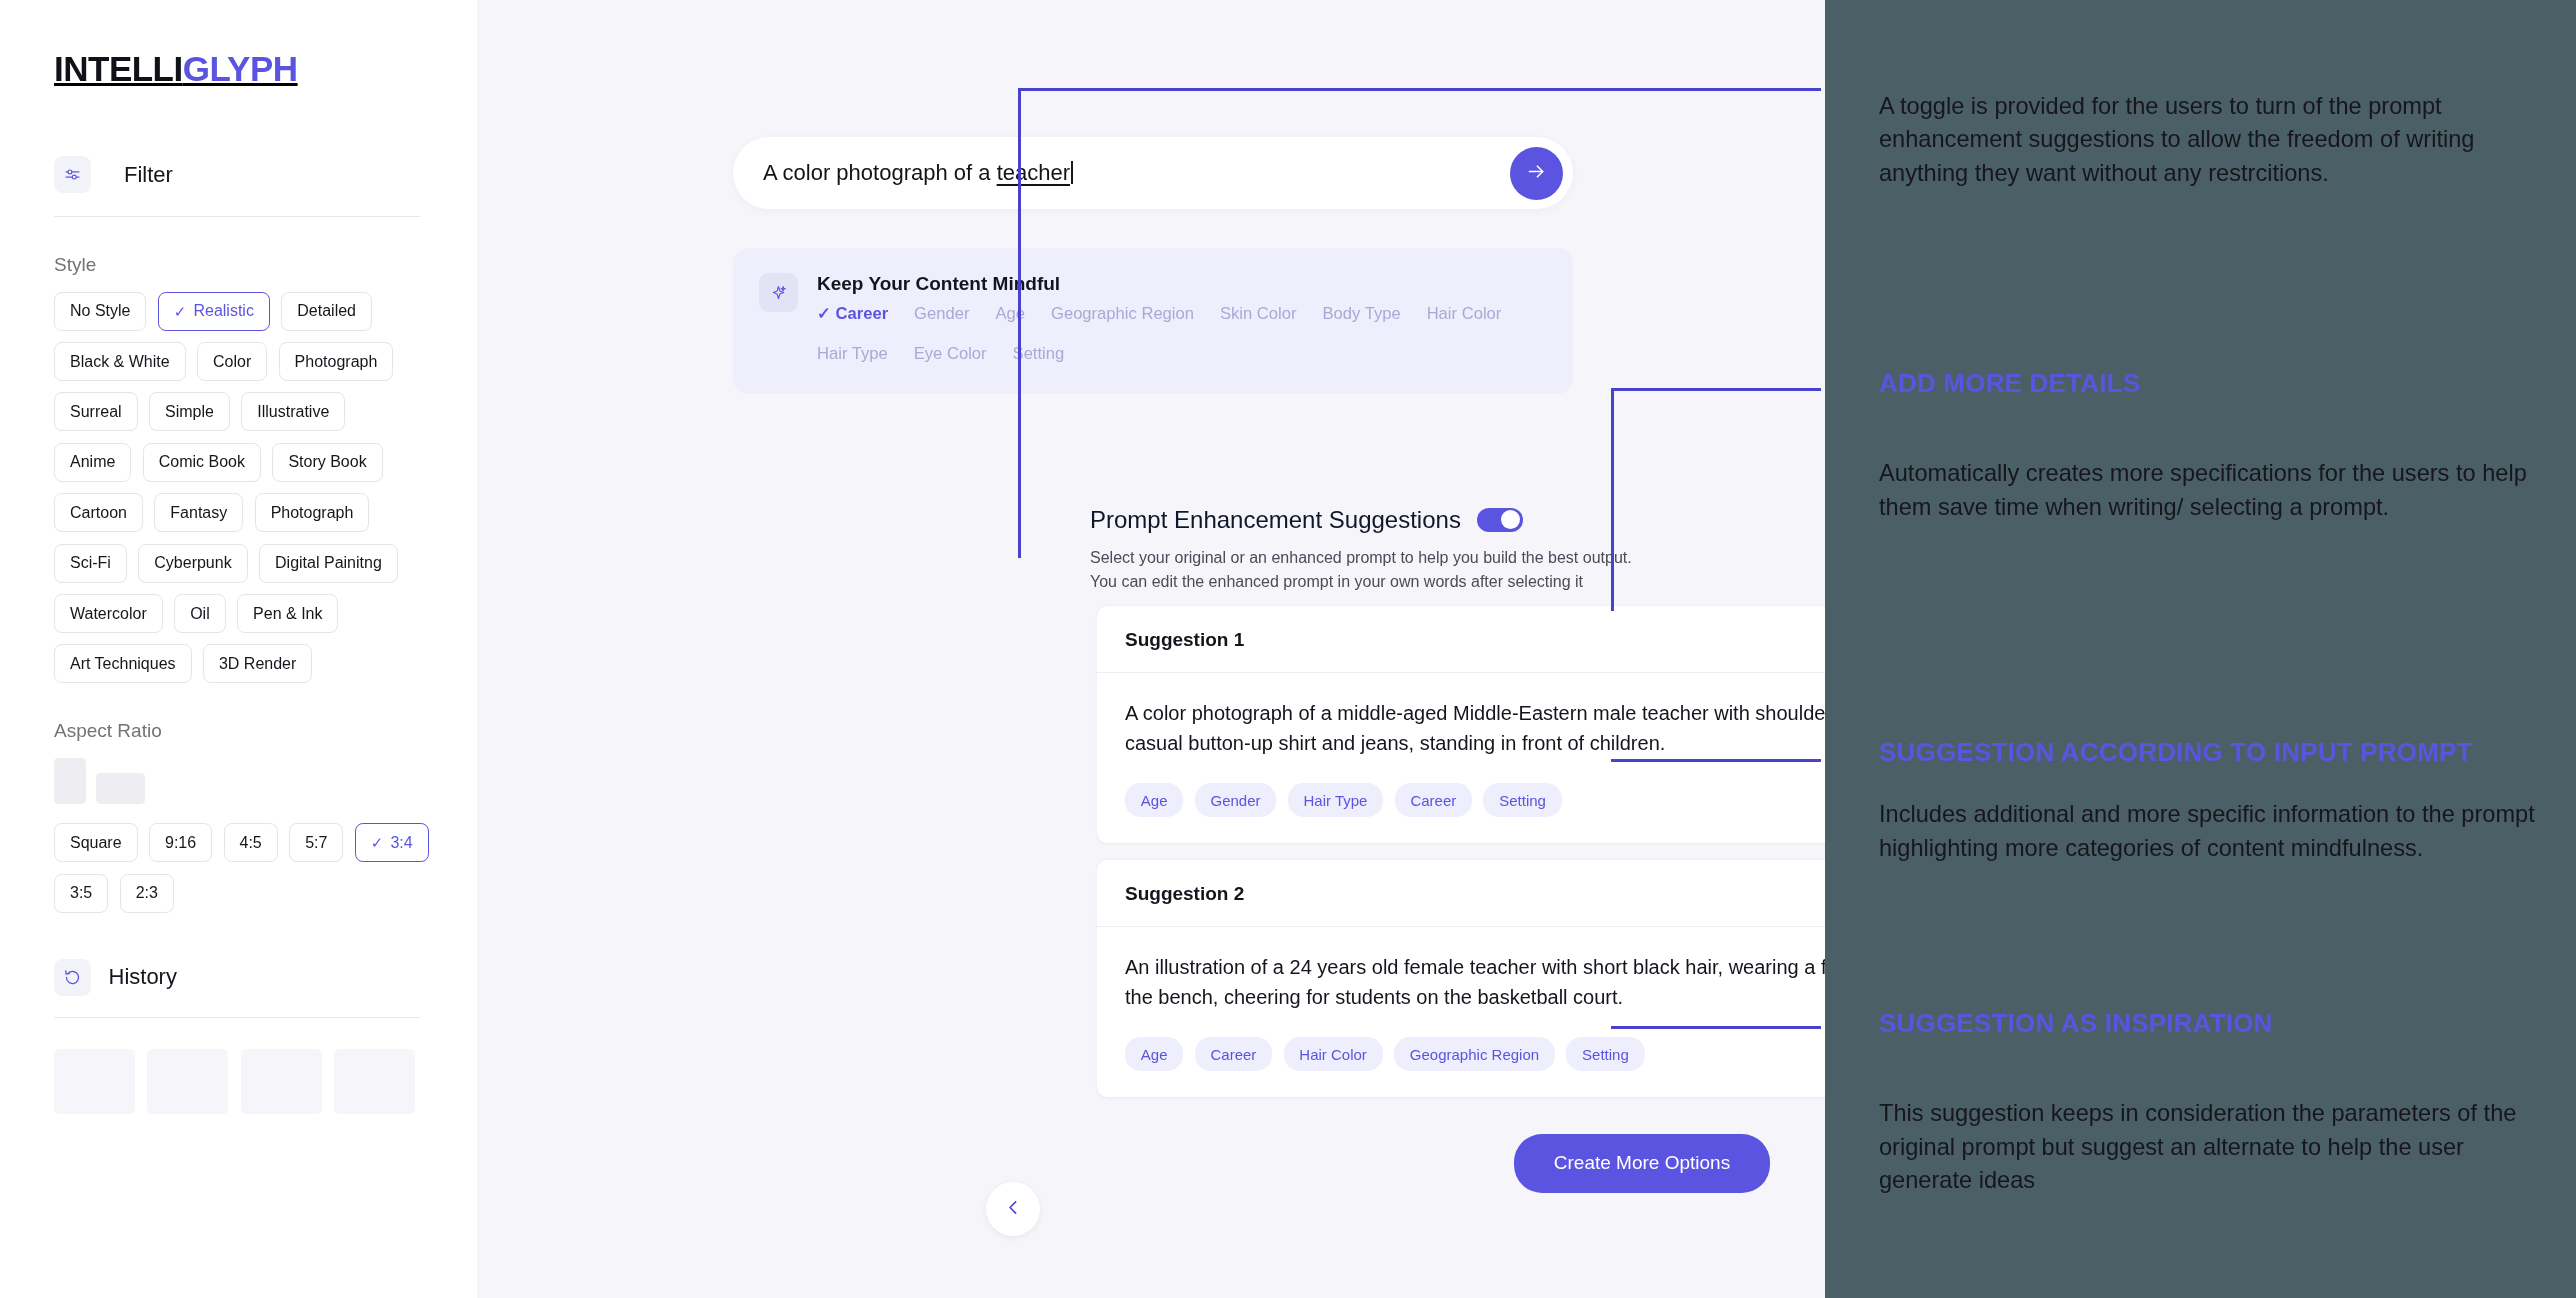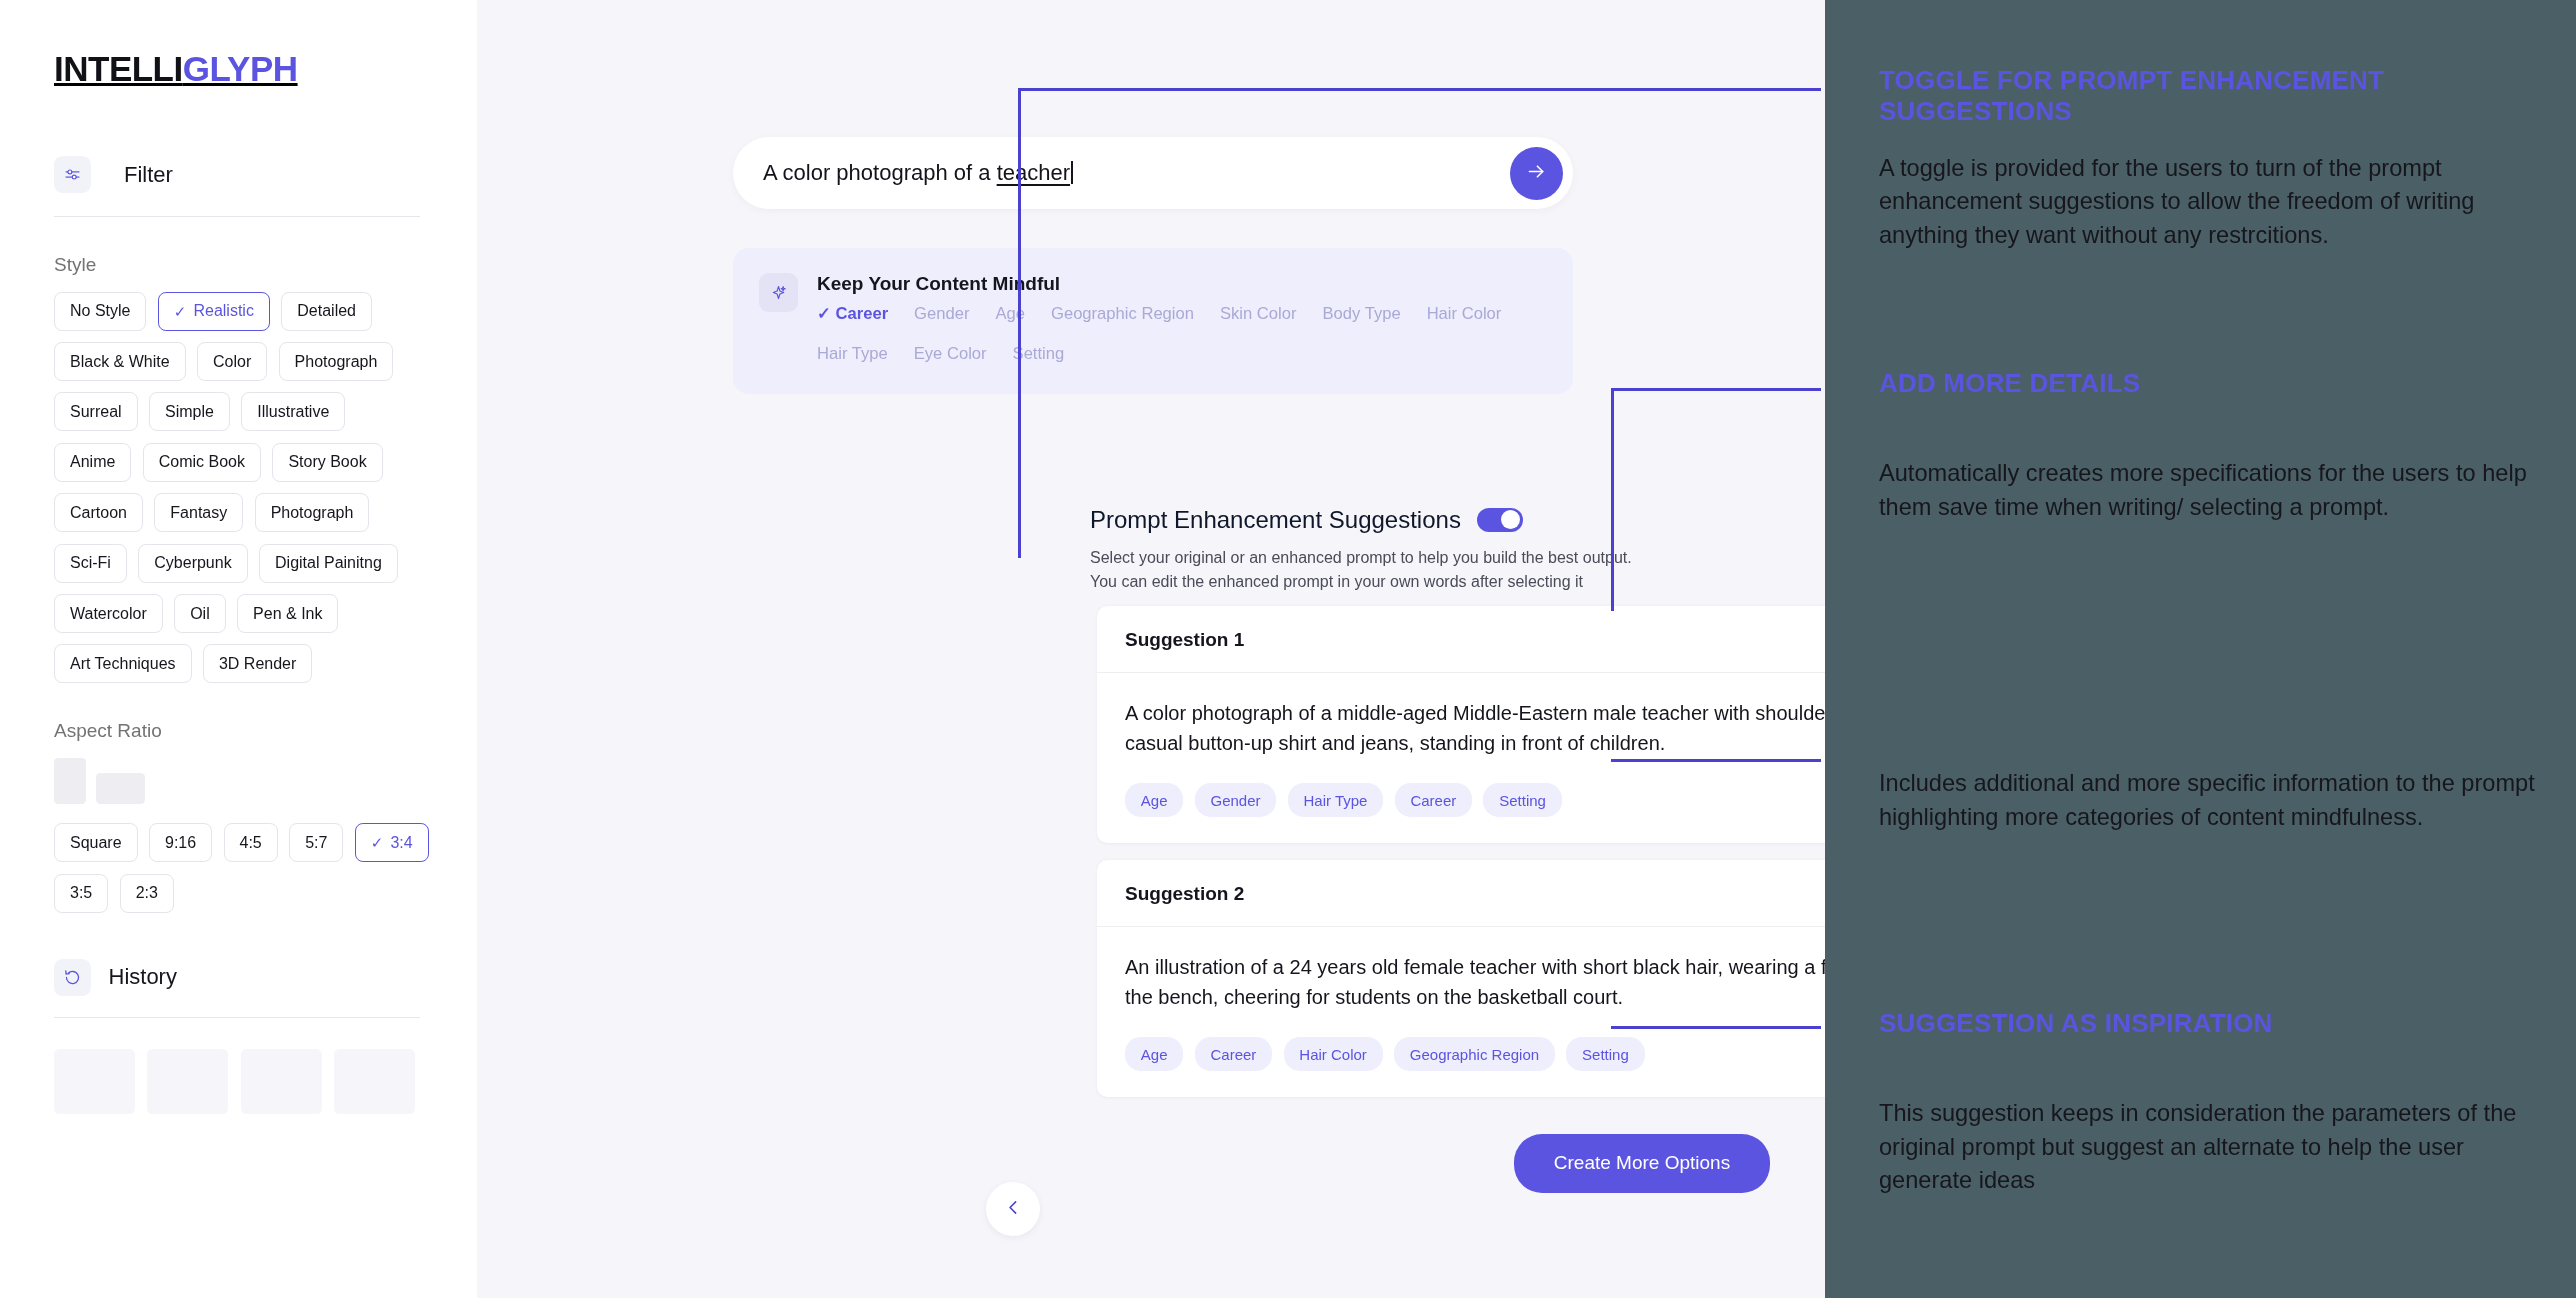--- a/index.html
+++ b/index.html
@@ -403,28 +403,28 @@
       <span>
         <svg width="19" height="19" viewBox="0 0 22 22" fill="none" stroke="#4a42cf" stroke-width="1.8" stroke-linecap="round" stroke-linejoin="round">
           <polyline points="13.5,4.5 7,11 13.5,17.5"></polyline>
         </svg>
       </span>
     </button>
   </section>
 
   <aside class="notes">
     <div class="note n1">
-      <div class="note-title">TOGGLE FOR PROMPT ENHANCEMENT SUGGESTIONS</div>
       <div class="note-body">A toggle is provided for the users to turn of the prompt enhancement suggestions to allow the freedom of writing anything they want without any restrcitions.</div>
     </div>
     <div class="note n2">
       <div class="note-title">ADD MORE DETAILS</div>
       <div class="note-body">Automatically creates more specifications for the users to help them save time when writing/ selecting a prompt.</div>
     </div>
     <div class="note n3">
+      <div class="note-title">SUGGESTION ACCORDING TO INPUT PROMPT</div>
       <div class="note-body">Includes additional and more specific information to the prompt highlighting more categories of content mindfulness.</div>
     </div>
     <div class="note n4">
       <div class="note-title">SUGGESTION AS INSPIRATION</div>
       <div class="note-body">This suggestion keeps in consideration the parameters of the original prompt but suggest an alternate to help the user generate ideas</div>
     </div>
   </aside>
 
   <div class="lead lead-a-v"></div>
   <div class="lead lead-a-h"></div>

